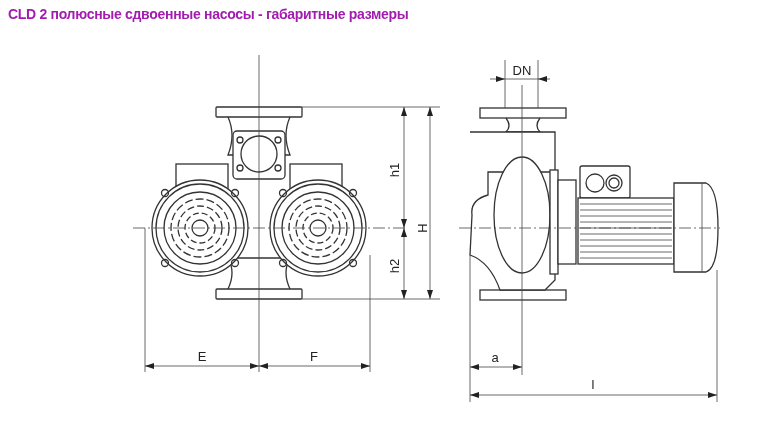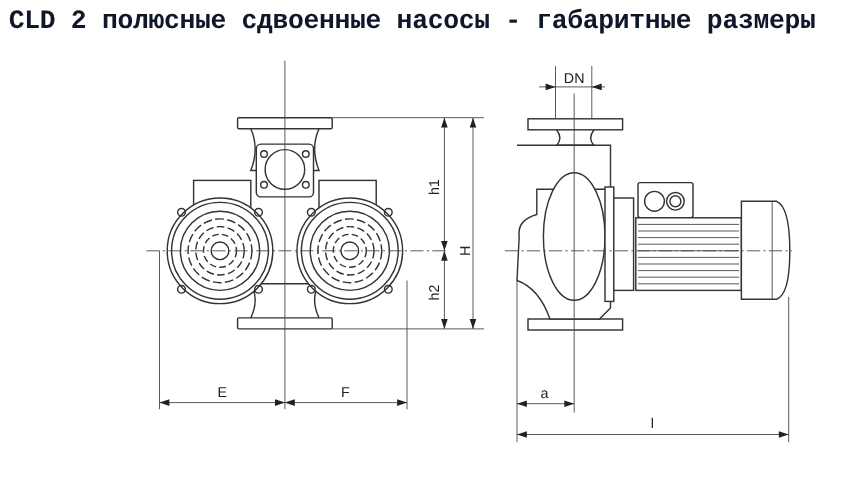--- a/index.html
+++ b/index.html
@@ -1,17 +1,17 @@
 <!DOCTYPE html>
 <html><head>
 <meta charset="utf-8">
 <style>
   html,body{margin:0;padding:0;background:#ffffff;}
   body{width:771px;height:434px;position:relative;overflow:hidden;font-family:"Liberation Sans",sans-serif;}
-  .title{position:absolute;left:8px;top:6px;font-family:Liberation Mono, monospace;font-weight:bold;font-size:24px;color:#0f172a;letter-spacing:-0.3px;white-space:nowrap;}
+  .title{position:absolute;left:8px;top:6px;font-family:Liberation Sans, sans-serif;font-weight:bold;font-size:14px;color:#a21caf;letter-spacing:-0.3px;white-space:nowrap;}
   svg{position:absolute;left:0;top:0;}
   .ln{stroke:#333;stroke-width:1.3;fill:none;}
   .lt{stroke:#444;stroke-width:0.8;fill:none;}
   .dsh{stroke:#444;stroke-width:0.8;fill:none;stroke-dasharray:12 3 2 3;}
   .fill{fill:#fff;stroke:#333;stroke-width:1.3;}
   .lbl{font-family:"Liberation Sans",sans-serif;font-size:13px;fill:#222;}
   .arr{fill:#222;}
 </style>
 </head>
 <body>

